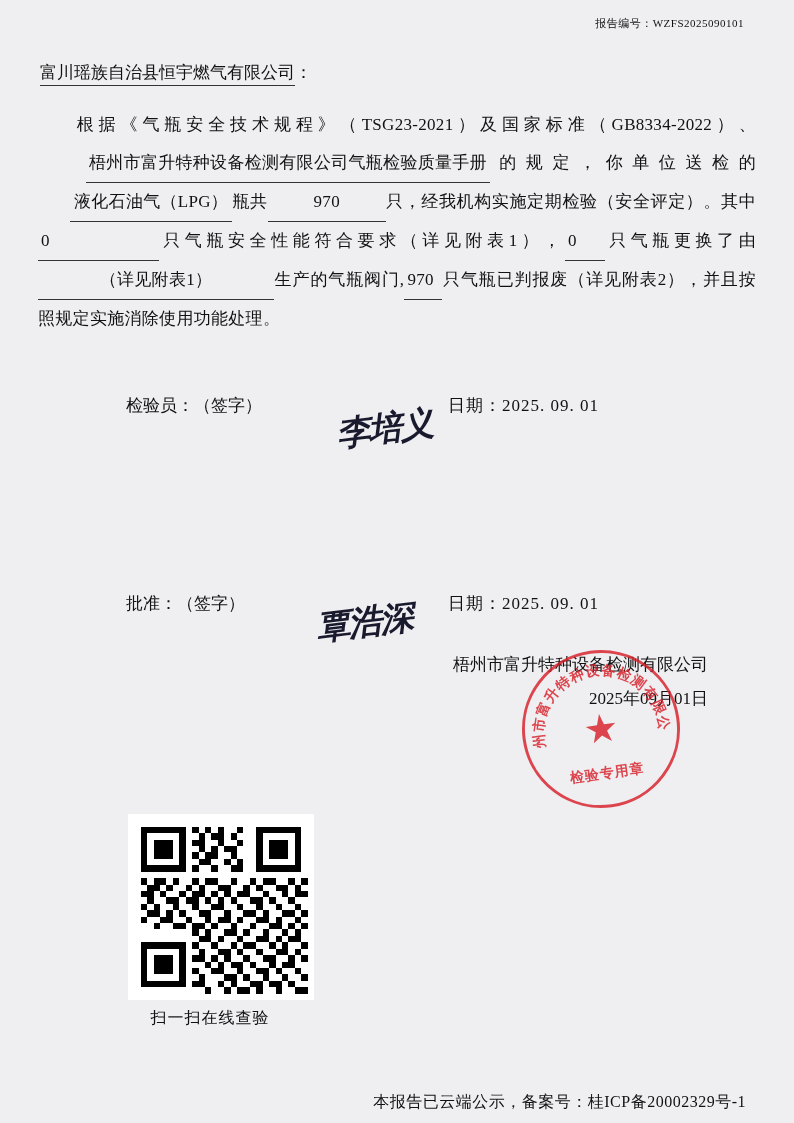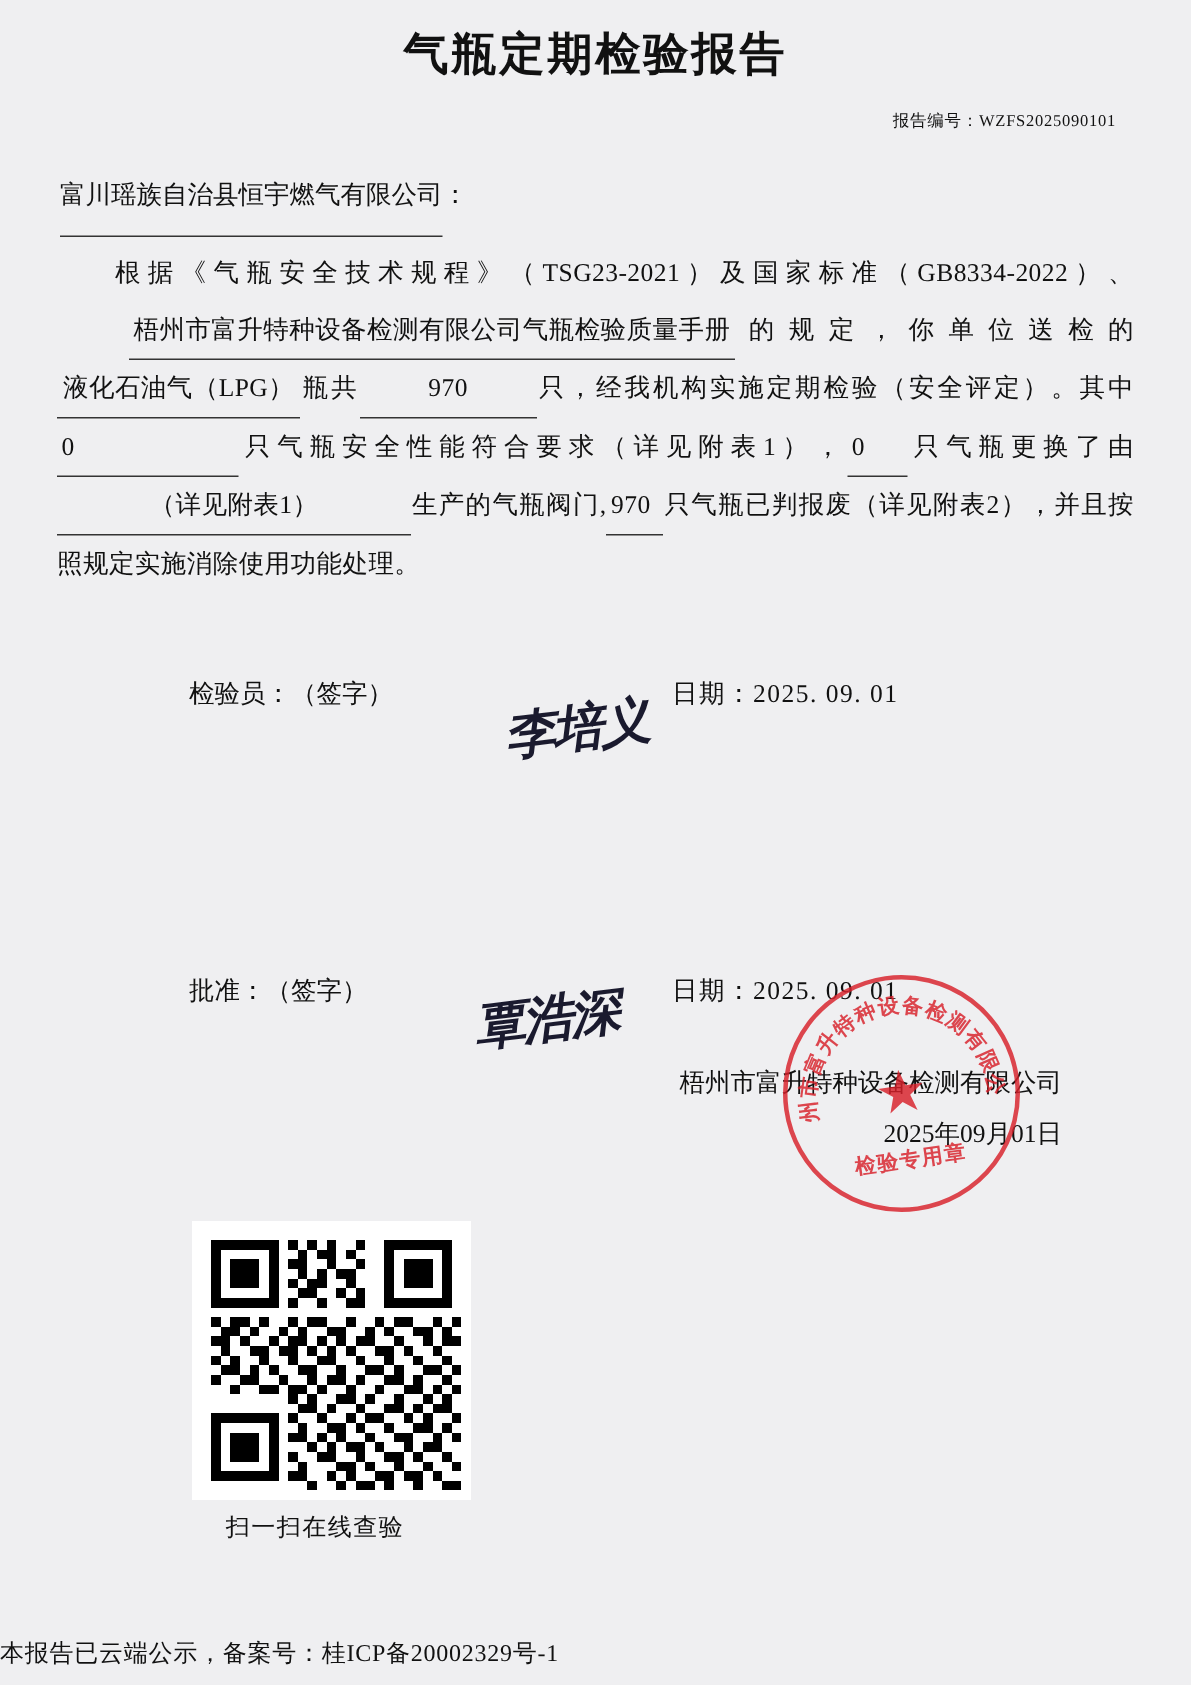--- a/index.html
+++ b/index.html
@@ -37,21 +37,21 @@
     padding-right: 12px;
     letter-spacing: 0.5px;
   }
   .addressee {
     margin-top: 30px;
     font-size: 17px;
     margin-left: 2px;
   }
   .addressee .u {
     border-bottom: 1px solid #333;
-    padding-bottom: 18px;
+    padding-bottom: 3px;
   }
   .body-text {
     margin-top: 22px;
     font-size: 17px;
     line-height: 38px;
     text-align: justify;
     letter-spacing: 0.3px;
   }
   .indent {
     display: inline-block;
@@ -63,21 +63,21 @@
     text-align: center;
     padding: 0 4px;
   }
   .fill-l {
     border-bottom: 1px solid #333;
     display: inline-block;
     text-align: left;
     padding: 0 3px;
   }
   .w-manual { min-width: 330px; text-align: left; margin-left: 48px; }
-  .w-gas { min-width: 150px; }
+  .w-gas { min-width: 150px; margin-left: 32px; }
   .w-count { min-width: 110px; }
   .w-qualified { min-width: 115px; }
   .w-valve-num { min-width: 34px; text-align: left;}
   .w-valve-maker { min-width: 230px; text-align: center; }
   .w-scrap { min-width: 32px; text-align: left; }
 
   .sign-block {
     margin-top: 56px;
     font-size: 17px;
     position: relative;
@@ -196,31 +196,30 @@
   .qr-caption {
     margin-top: 8px;
     font-size: 16px;
     letter-spacing: 1px;
   }
   .footer {
     position: absolute;
     left: 0;
     right: 48px;
     bottom: 26px;
-    text-align: left;
+    text-align: right;
     font-size: 16px;
     letter-spacing: 0.5px;
   }
 </style>
 </head>
 <body>
 
 <div class="page">
 
-  <div class="title">气瓶定期检验报告</div>
 
   <div class="report-no">
     <span>报告编号：</span><span>WZFS2025090101</span>
   </div>
 
   <div class="addressee">
     <span class="u">富川瑶族自治县恒宇燃气有限公司</span><span>：</span>
   </div>
 
   <div class="body-text">

